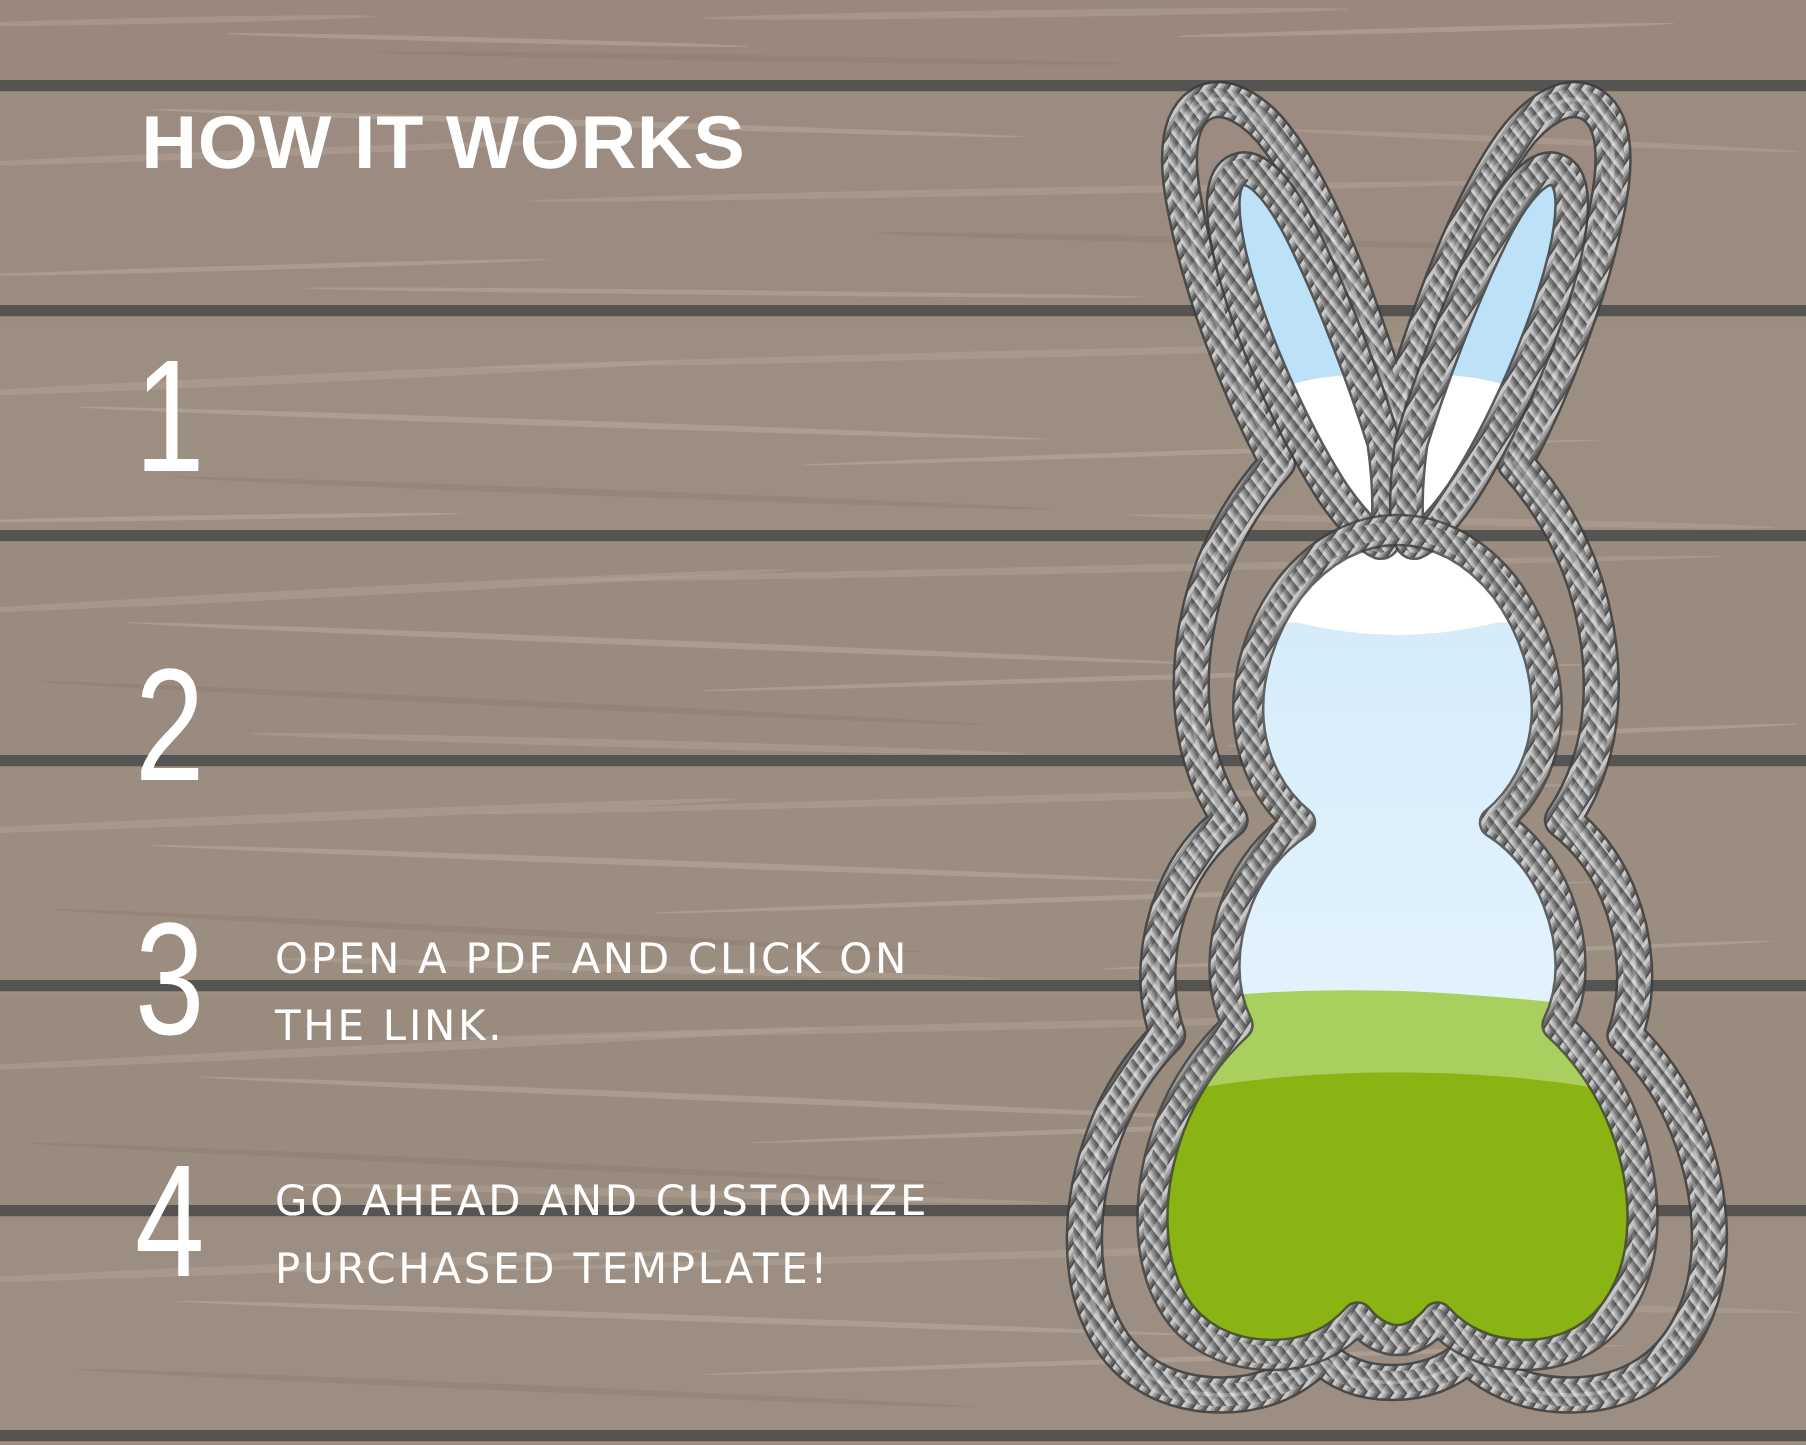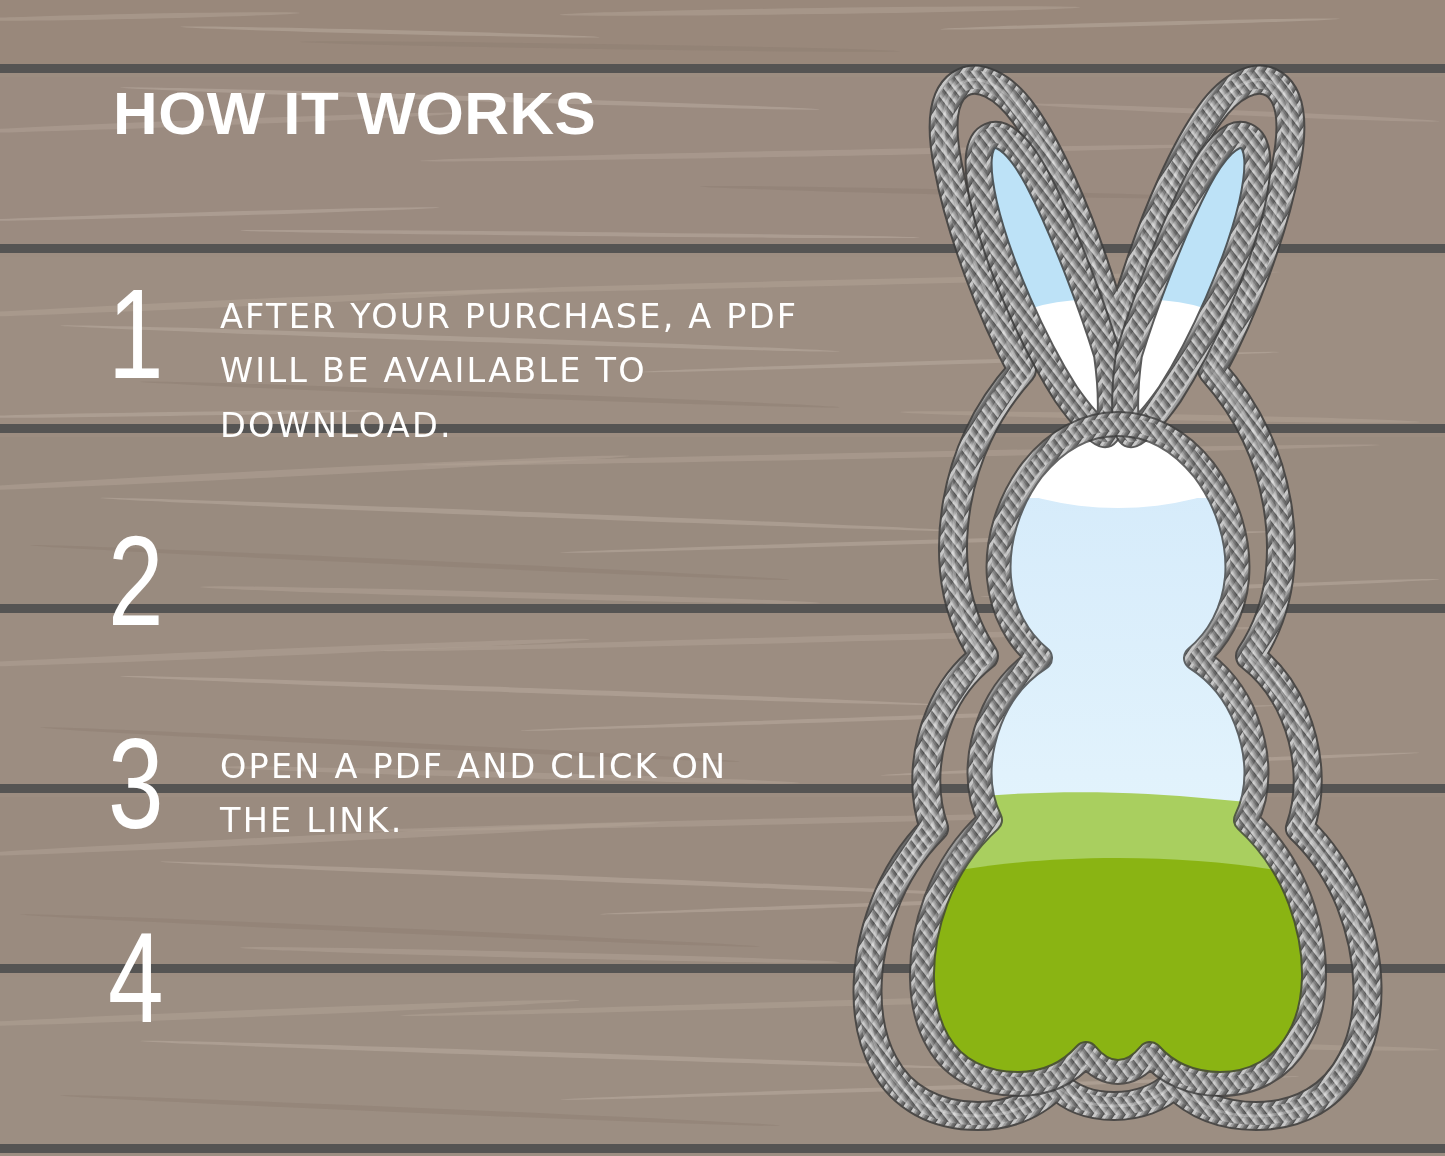--- a/index.html
+++ b/index.html
@@ -186,34 +186,34 @@
     <div class="plank-line" style="top:604px;"></div>
     <div class="plank-line" style="top:784px;"></div>
     <div class="plank-line" style="top:964px;"></div>
     <div class="plank-line" style="top:1144px;"></div>
   </div>
 
   <div class="title">HOW IT WORKS</div>
 
   <div class="step" style="top:278px;">
     <div class="step-num">1</div>
-    <div class="step-text">After your purchase, a PDF will be available to download.</div>
   </div>
 
   <div class="step" style="top:525px;">
     <div class="step-num">2</div>
   </div>
 
   <div class="step" style="top:728px;">
     <div class="step-num">3</div>
     <div class="step-text">Open a PDF and click on the link.</div>
   </div>
 
   <div class="step" style="top:922px;">
     <div class="step-num">4</div>
+    <div class="step-text">Go ahead and customize purchased template!</div>
   </div>
 
   <div id="bunny-wrap">
     <svg id="bunny-svg" viewBox="0 0 600 1090" preserveAspectRatio="none" xmlns="http://www.w3.org/2000/svg">
       <defs>
 
         <linearGradient id="skyGrad" x1="0" y1="0" x2="0" y2="1">
           <stop offset="0%" stop-color="#d2e9fa"></stop>
           <stop offset="55%" stop-color="#e1f2fc"></stop>
           <stop offset="100%" stop-color="#eaf7fd"></stop>

